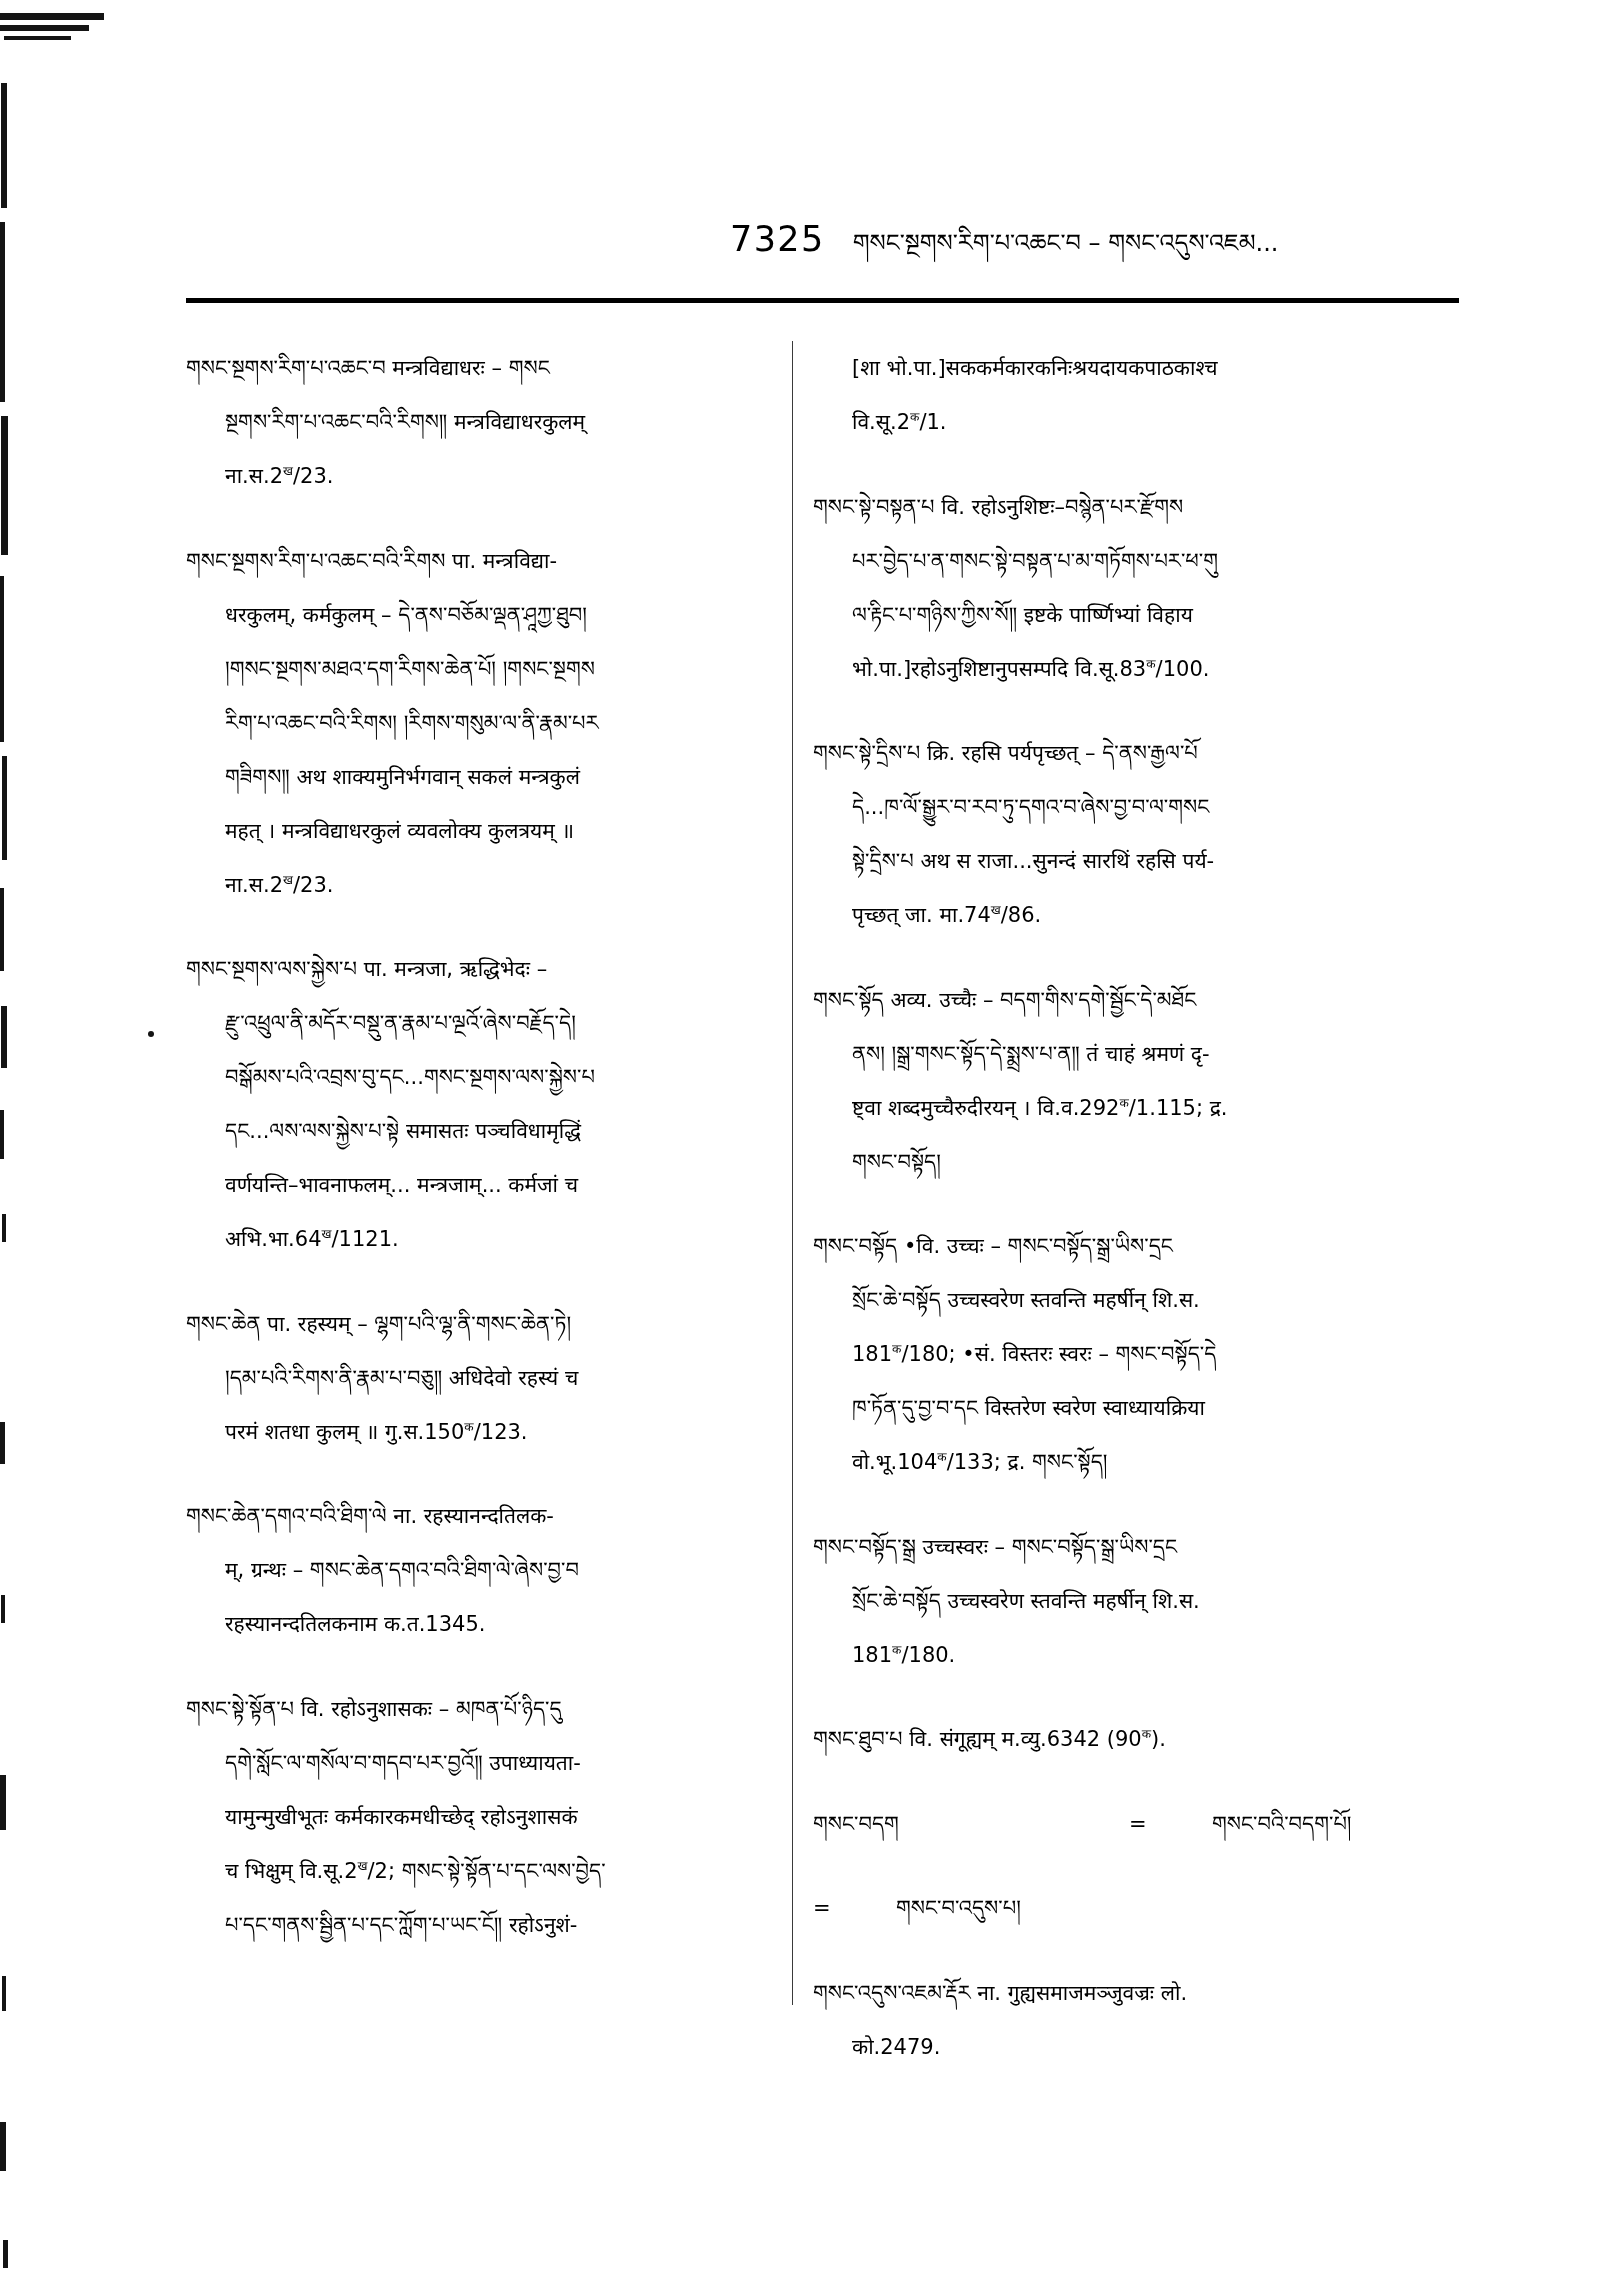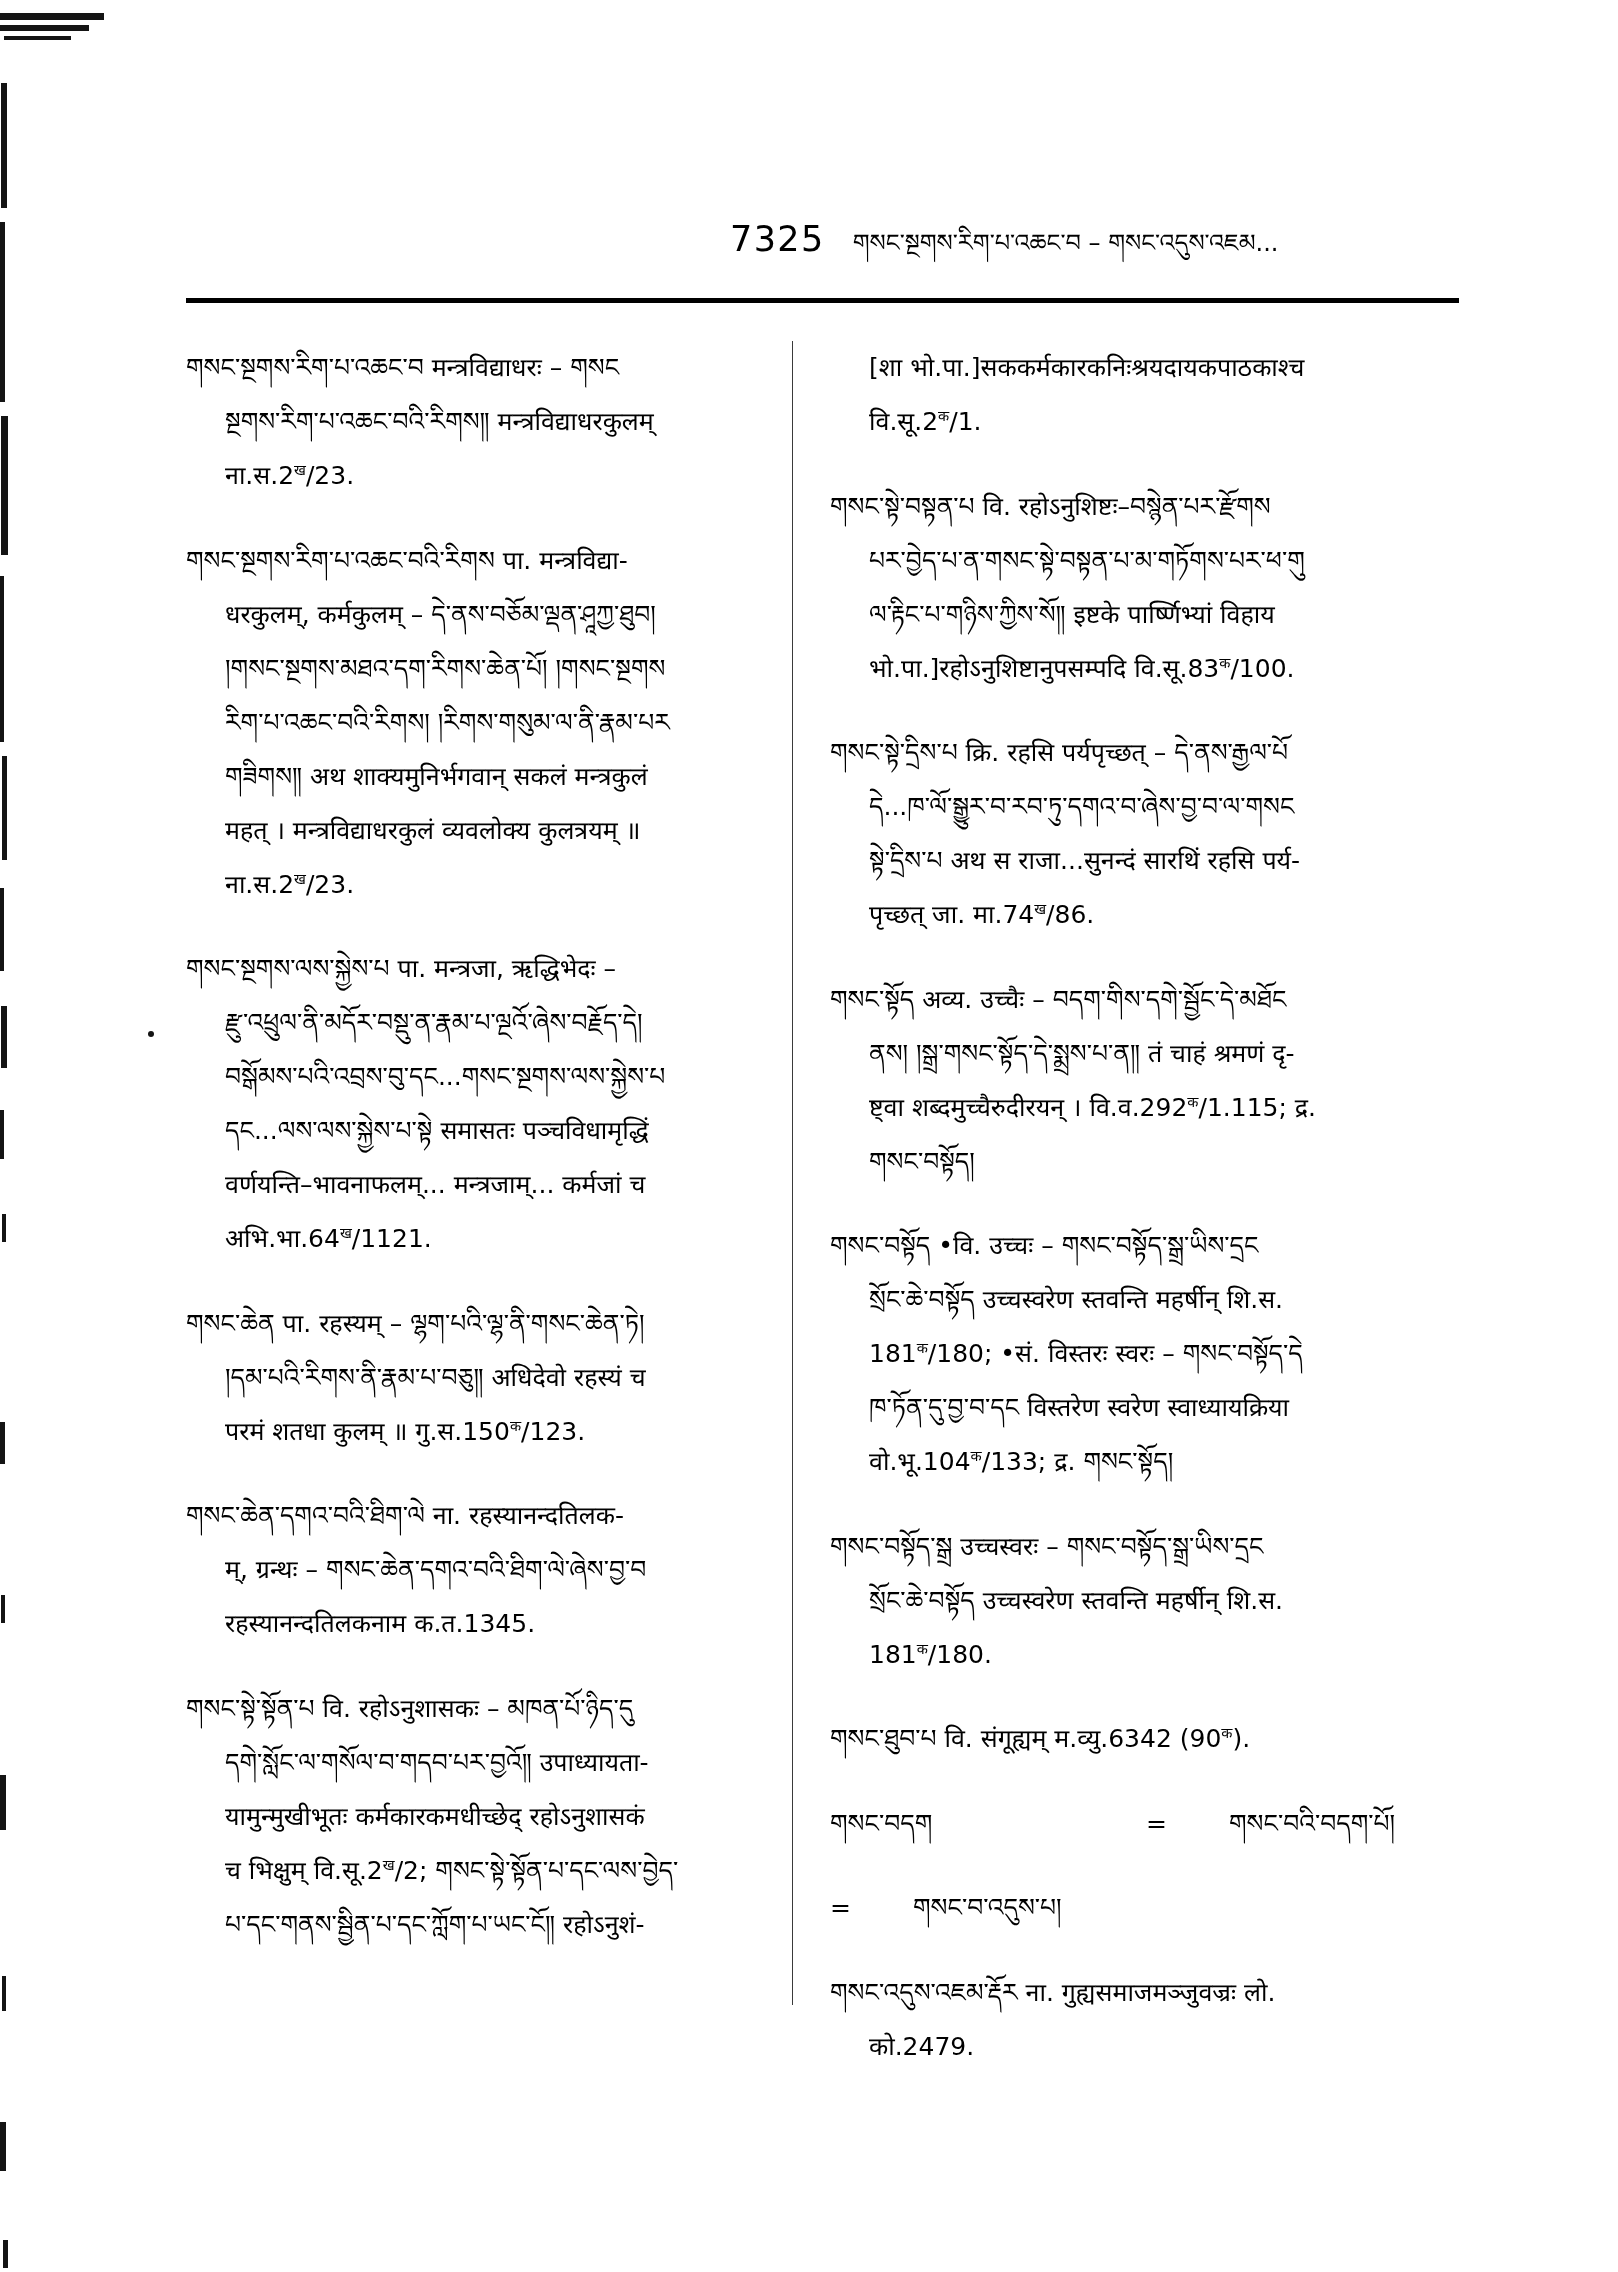--- a/index.html
+++ b/index.html
@@ -23,24 +23,24 @@
   .head-rule{
     position:absolute;top:298px;left:186px;
     width:1273px;height:4.9px;background:#000;
   }
   .col-divider{
     position:absolute;left:792px;top:341px;
     width:1.4px;height:1664px;background:#3a3a3a;
   }
   .col{position:absolute;top:341px;}
   .col-left{left:186px;width:596px;}
-  .col-right{left:813px;width:659px;margin-left:17px;}
+  .col-right{left:813px;width:659px;}
   .entry{margin-bottom:30.5px;}
   .line{
-    font-size:25px;line-height:54px;
+    font-size:21px;line-height:54px;
     white-space:nowrap;
   }
   .line.cont{padding-left:39px;}
   .line sup{font-size:0.58em;vertical-align:super;line-height:0;}
   .entry.eq .line{display:flex;}
   .eq-lhs{flex:0 0 316px;}
   .eq-sign{flex:0 0 83px;}
   .eq-rhs{flex:1;}
 </style>
 </head>

